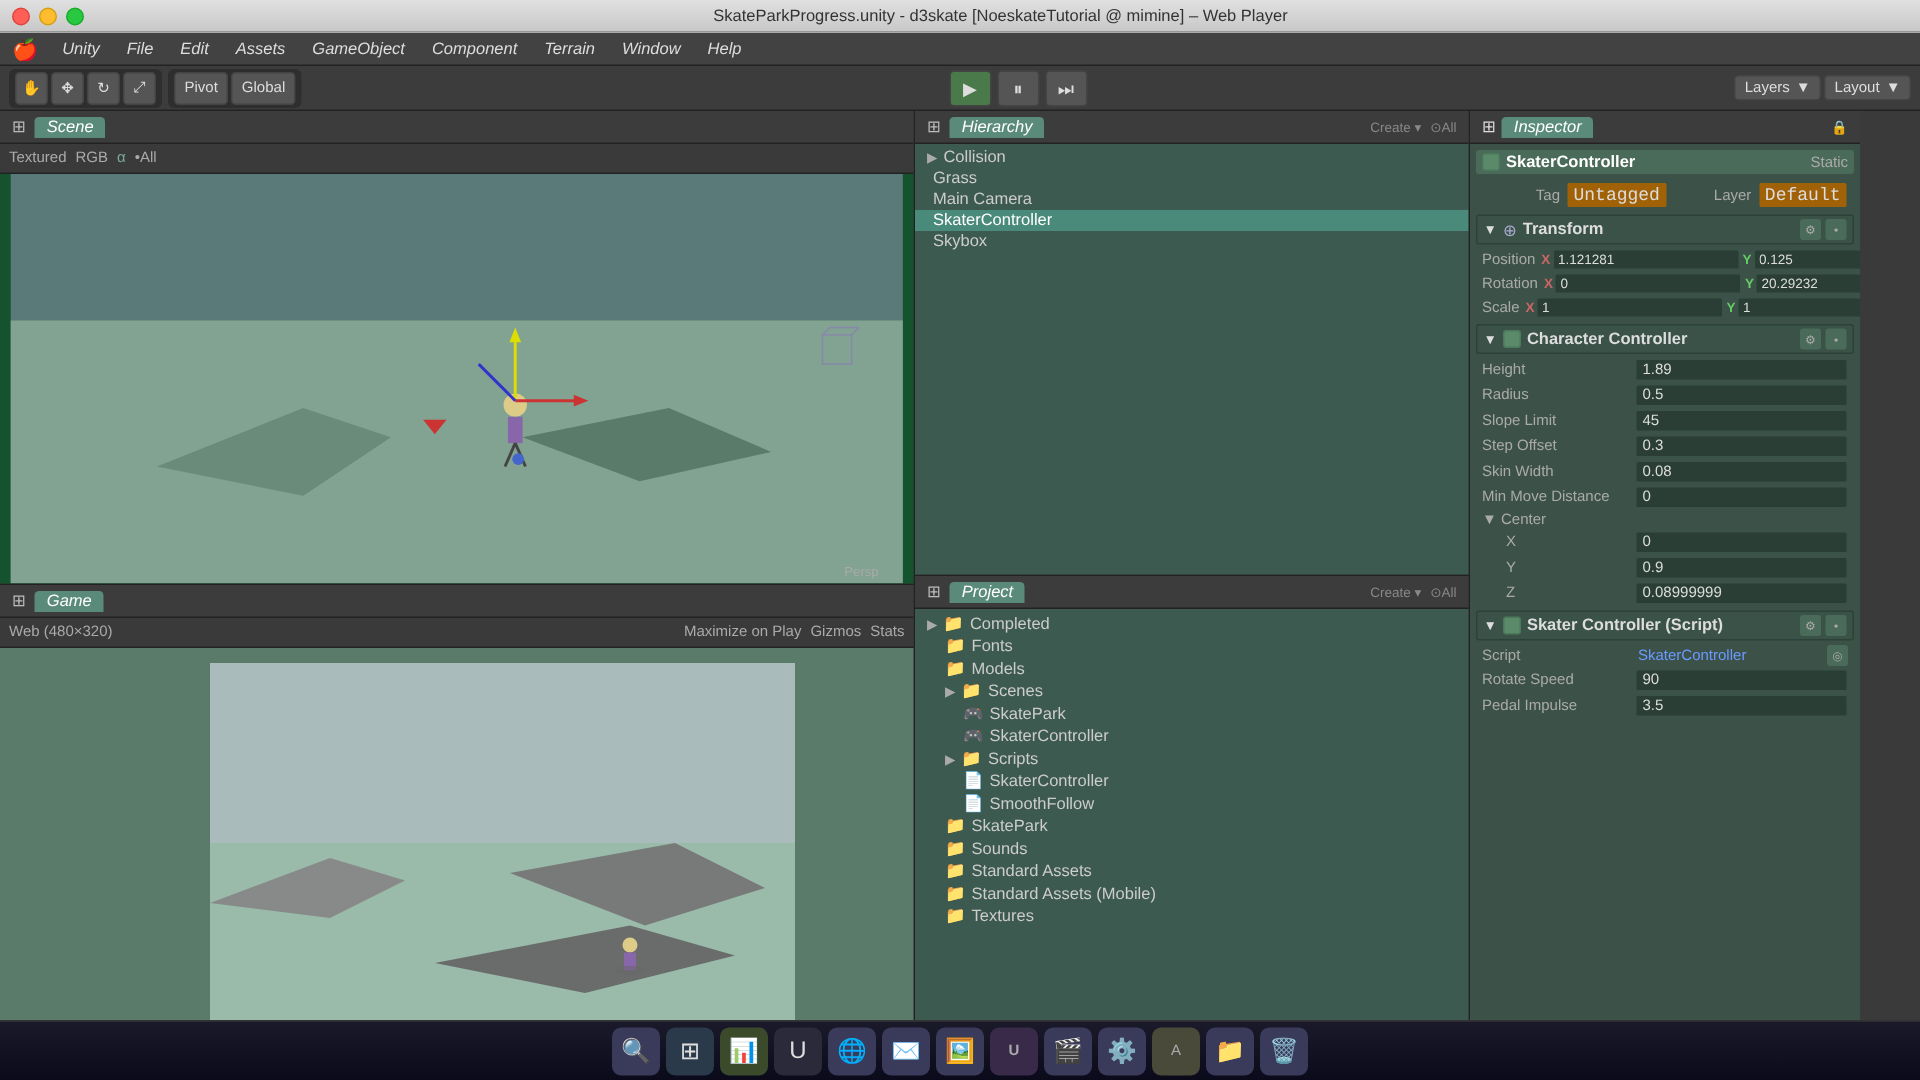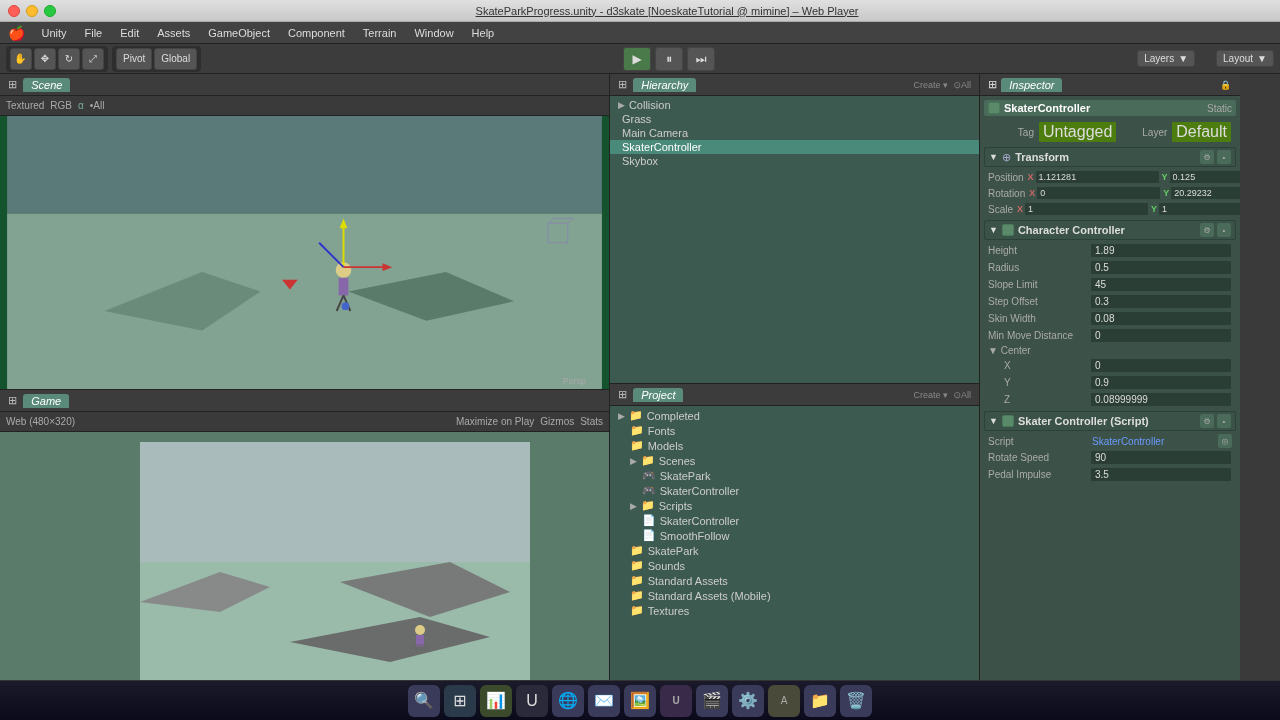--- a/index.html
+++ b/index.html
@@ -26,39 +26,39 @@
     .traffic-light { width: 12px; height: 12px; border-radius: 50%; cursor: pointer; }
     .traffic-close { background: #ff5f57; border: 1px solid #e0443e; }
     .traffic-min { background: #febc2e; border: 1px solid #d4a017; }
     .traffic-max { background: #28c840; border: 1px solid #1aab29; }
     .title-bar-title {
       flex: 1;
       text-align: center;
       font-size: 11px;
       color: #333;
       font-weight: 500;
-      text-decoration: underline;
     }
 
     
     .menu-bar {
       height: 22px;
       background: #424242;
       display: flex;
       align-items: center;
       padding: 0 8px;
       gap: 2px;
       border-bottom: 1px solid #222;
     }
     .menu-item {
       padding: 2px 8px;
       color: #ddd;
       font-size: 11px;
       cursor: pointer;
       border-radius: 3px;
+      font-style: italic;
     }
     .apple-logo { margin-right: 6px; font-size: 14px; color: #ddd; }
 
     
     .toolbar {
       height: 30px;
       background: #3c3c3c;
       display: flex;
       align-items: center;
       padding: 0 6px;
@@ -102,21 +102,21 @@
       display: flex;
       align-items: center;
       justify-content: center;
       color: #ddd;
       font-size: 12px;
     }
     .play-btn.active { background: #4a7a4a; }
     .toolbar-right {
       display: flex;
       align-items: flex-start;
-      gap: 21px;
+      gap: 2px;
     }
     .toolbar-dropdown {
       background: #555;
       border: 1px solid #444;
       border-radius: 3px;
       padding: 2px 6px;
       color: #ddd;
       font-size: 10px;
       cursor: pointer;
       display: flex;
@@ -337,26 +337,27 @@
       font-size: 10px;
       color: #aaa;
     }
     .inspector-row label {
       width: 60px;
       text-align: right;
       color: #aaa;
     }
     .inspector-input {
       flex: 1;
-      background: #4d7c0f;
+      background: #a16207;
       border: 1px solid #3a5248;
       border-radius: 2px;
       padding: 1px 4px;
-      font-size: 16px;
+      font-size: 12px;
       color: #ddd;
+      font-family: Liberation Mono, monospace;
     }
     .component-header {
       display: flex;
       align-items: center;
       gap: 4px;
       padding: 2px 4px;
       background: #3a5248;
       border: 1px solid #2a4238;
       border-radius: 2px;
       margin: 3px 0 2px 0;

